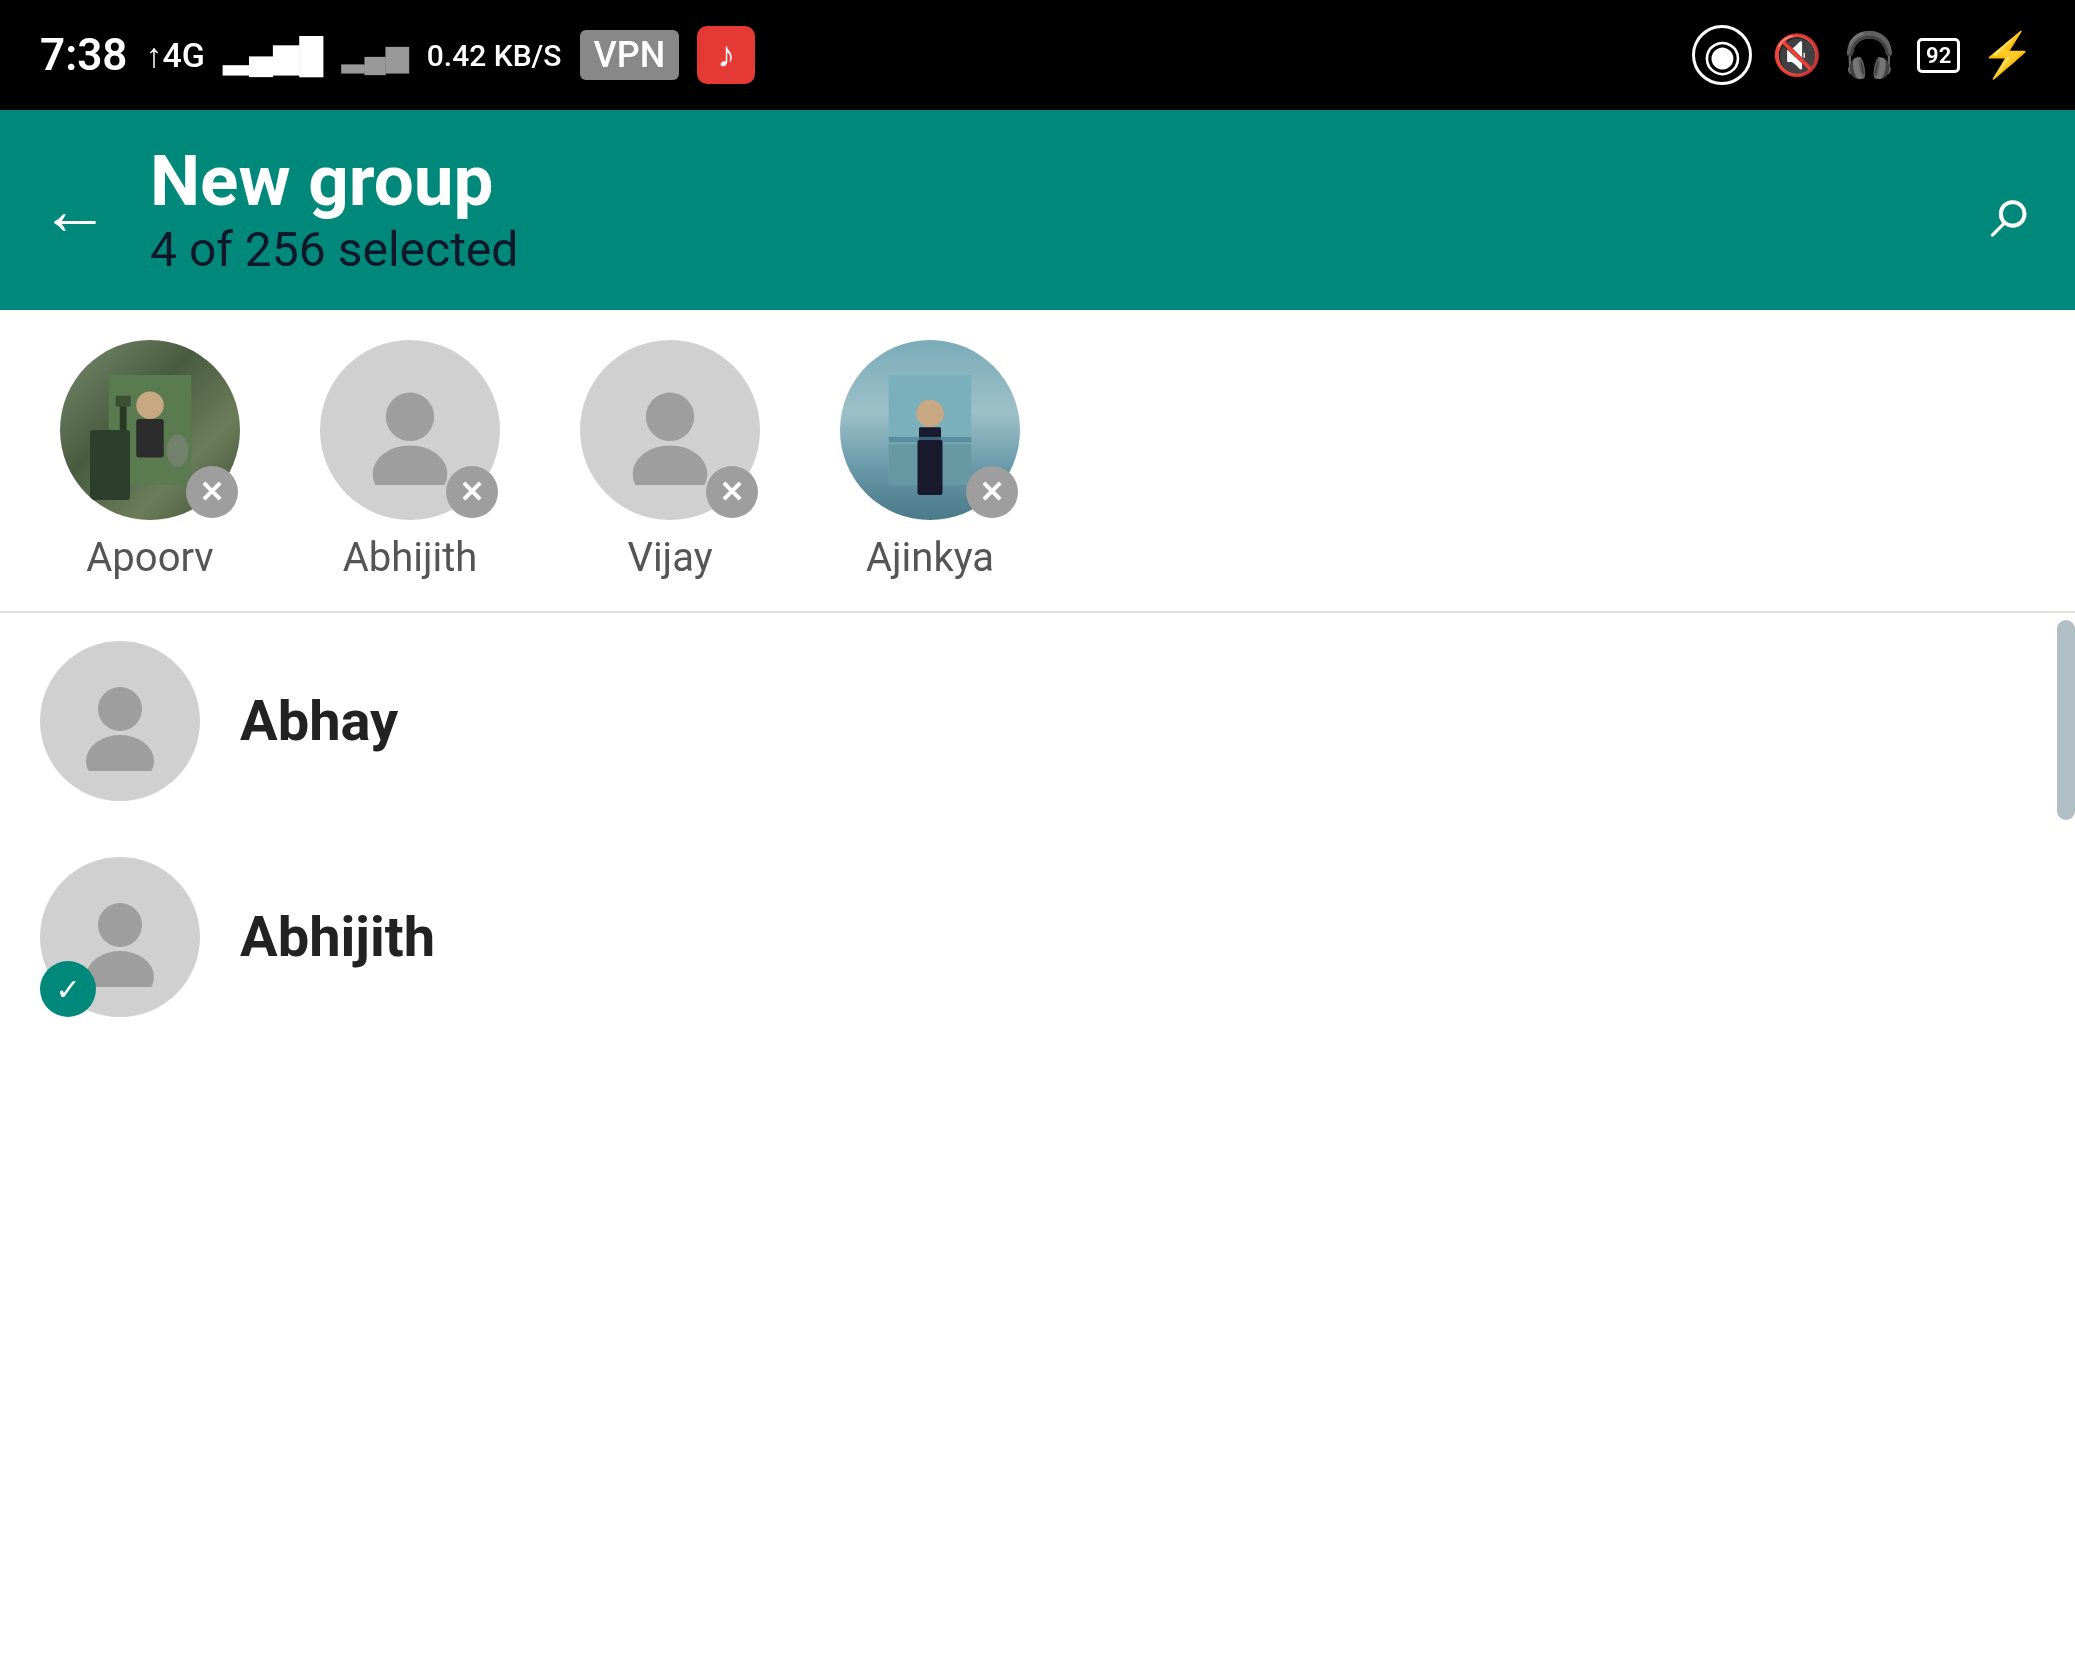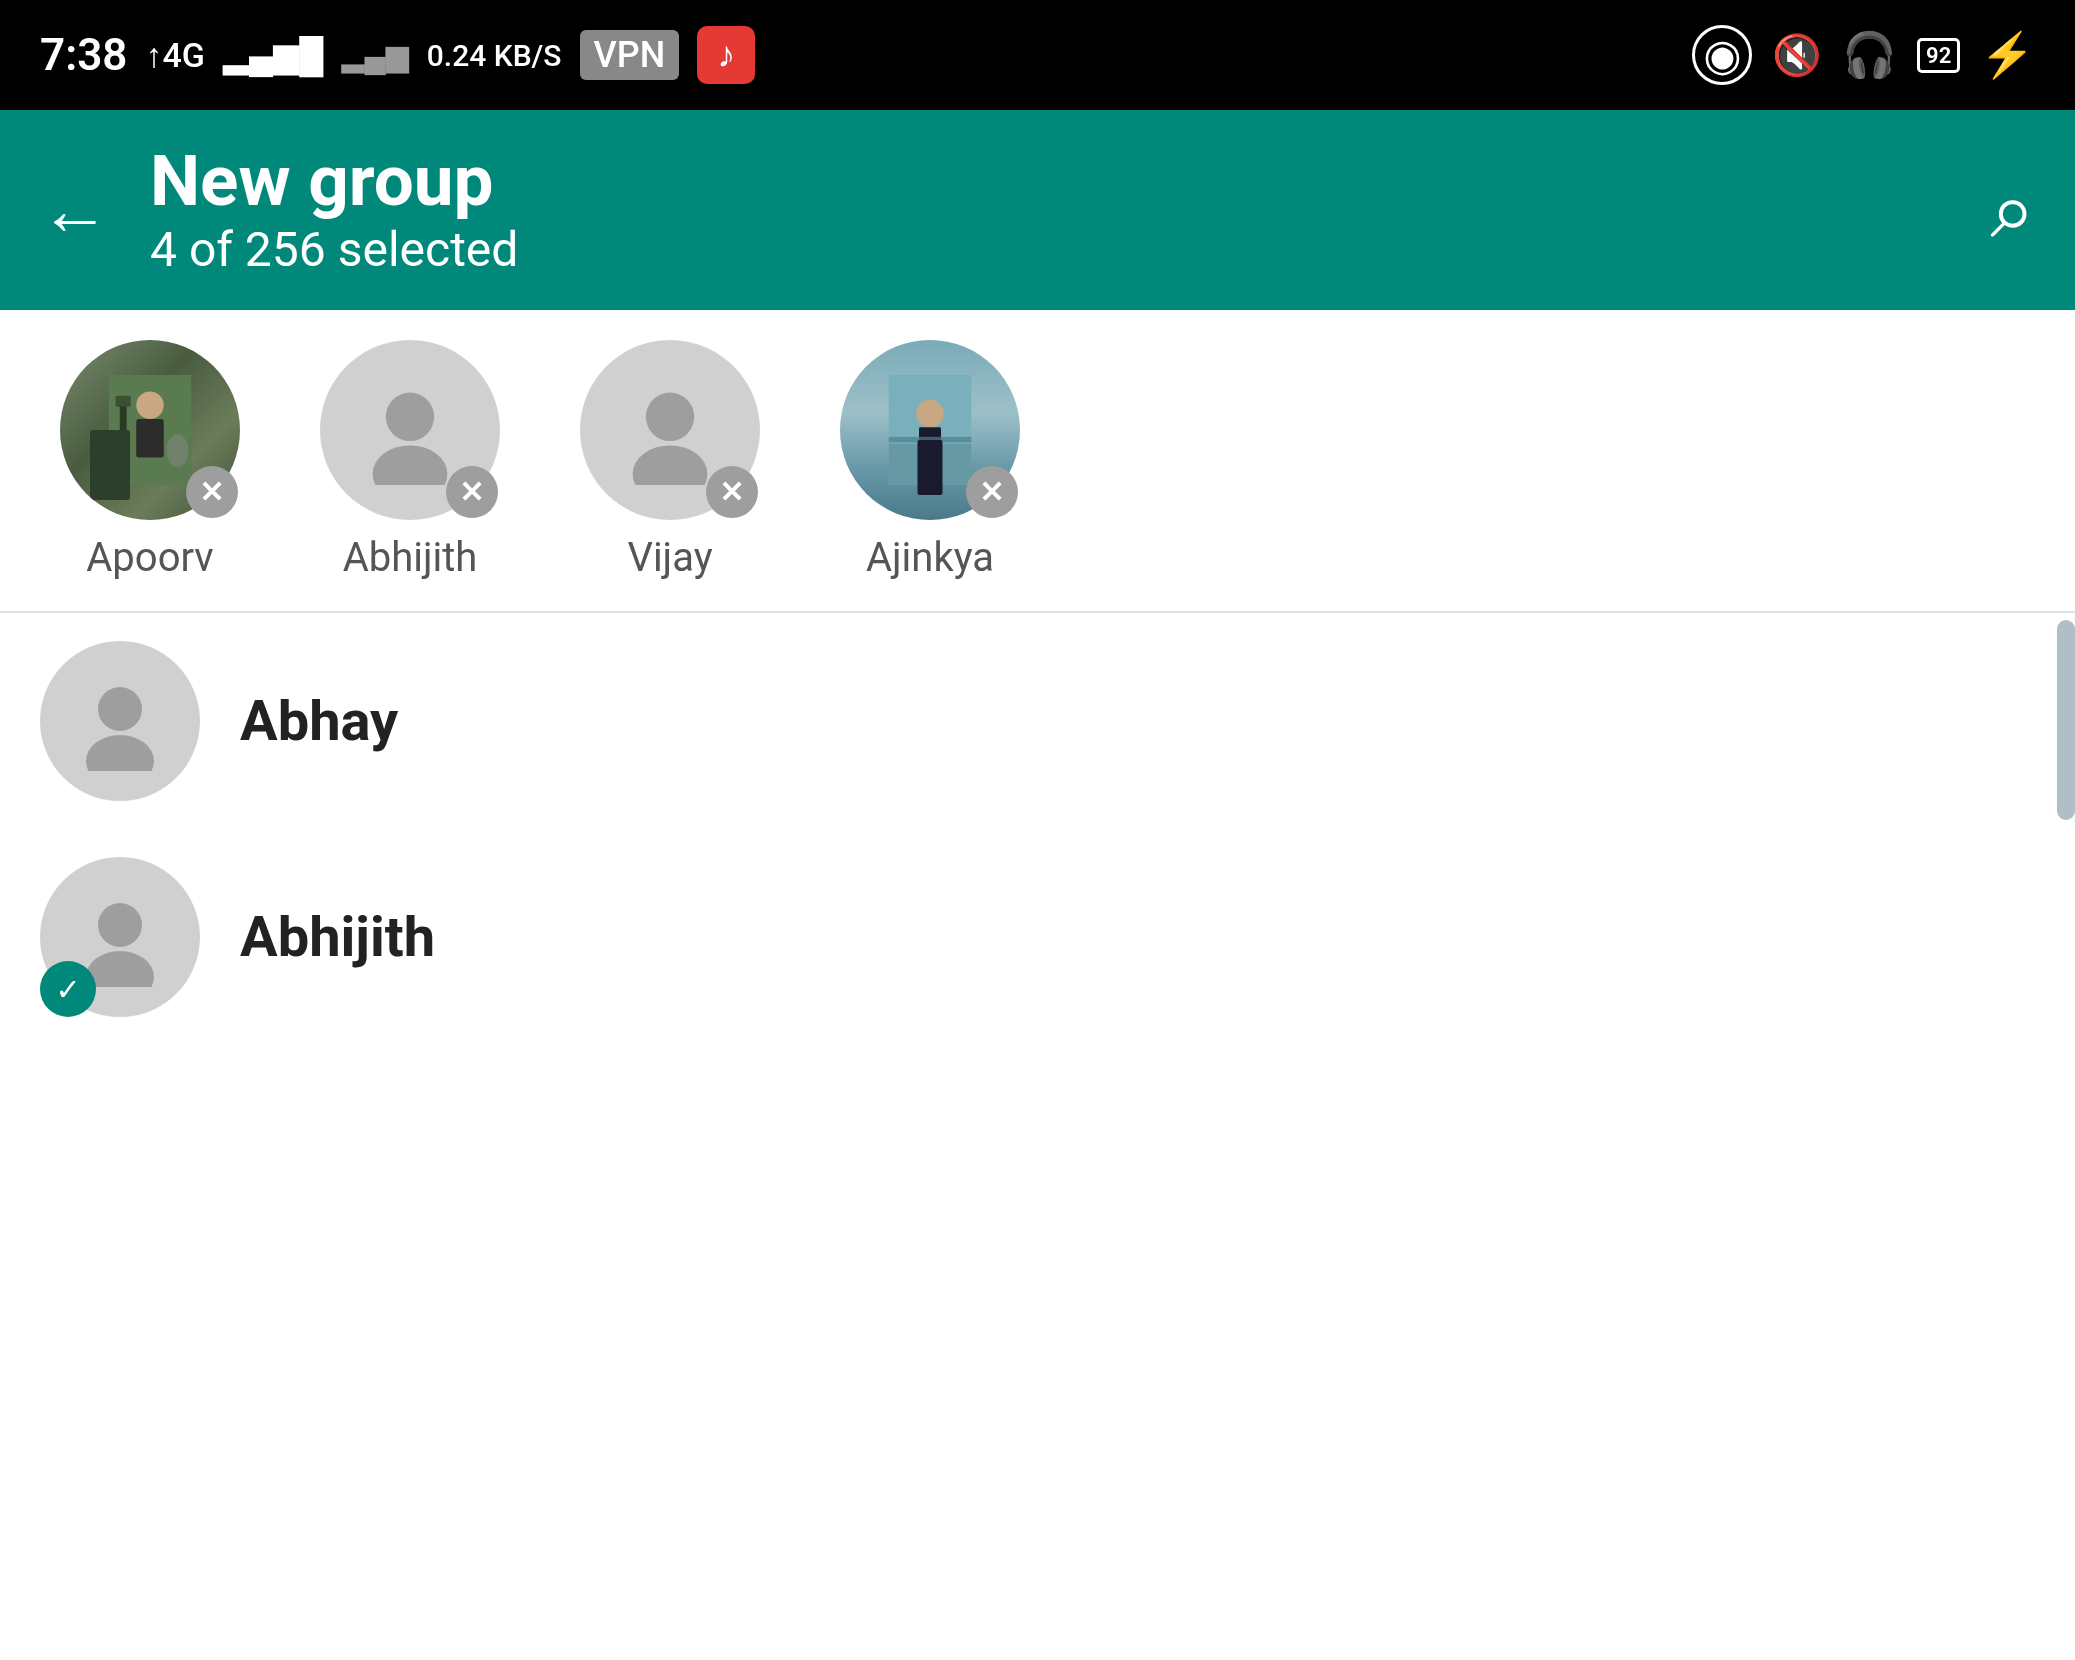--- a/index.html
+++ b/index.html
@@ -68,21 +68,21 @@
     }
 
     .toolbar-title {
       color: #fff;
       font-size: 71px;
       font-weight: 700;
       line-height: 1.1;
     }
 
     .toolbar-subtitle {
-      color: #ffffff;
+      color: #0f172a;
       font-size: 48px;
       margin-top: 0;
     }
 
     .toolbar-search {
       color: #fff;
       font-size: 70px;
       cursor: pointer;
       flex-shrink: 0;
     }
@@ -273,21 +273,21 @@
 <body>
 
 <div class="page-wrapper">
 
   <div class="status-bar">
     <div class="status-left">
       <span class="status-time">7:38</span>
       <span style="font-size:34px;">↑4G</span>
       <span style="font-size:34px;">▂▄▆█</span>
       <span style="font-size:30px; opacity:0.6;">▂▄▆</span>
-      <span style="font-size:30px; line-height:1.1;">0.24 KB/S</span>
+      <span style="font-size:30px; line-height:1.1;">0.42 KB/S</span>
       <span style="font-size:36px; background:#888; padding:4px 14px; border-radius:6px;">VPN</span>
       <span style="background:#e53935; color:#fff; width:58px; height:58px; border-radius:10px; display:flex; align-items:center; justify-content:center; font-size:36px;">♪</span>
     </div>
     <div class="status-right">
       <span style="font-size:44px; border:3px solid #fff; border-radius:50%; width:60px; height:60px; display:flex; align-items:center; justify-content:center;">◉</span>
       <span style="font-size:40px;">🔇</span>
       <span style="font-size:44px;">🎧</span>
       <span class="battery-box">
         <span>92</span>
       </span>

